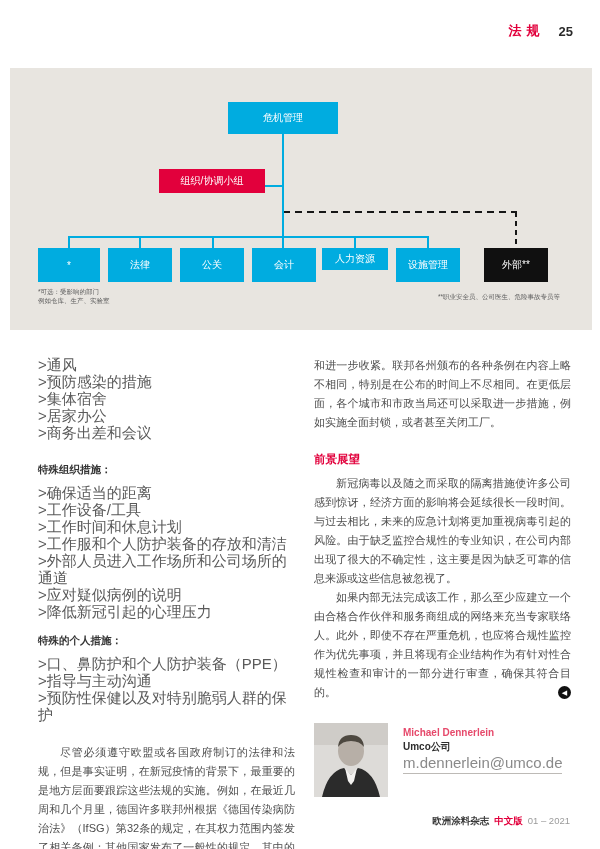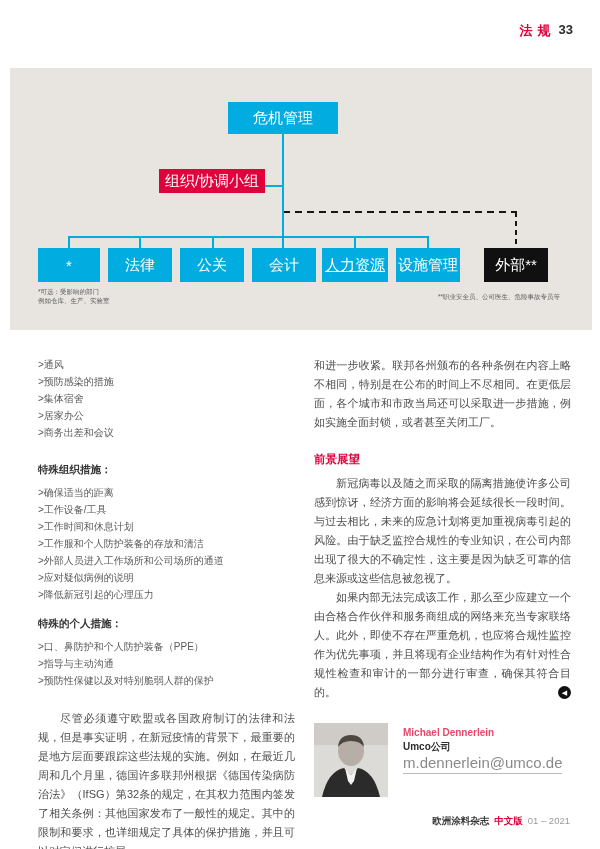--- a/index.html
+++ b/index.html
@@ -1,43 +1,43 @@
 <!DOCTYPE html>
 <html><head>
 <meta charset="utf-8">
 <style>
   * { margin:0; padding:0; box-sizing:border-box; }
   html,body { background:#fff; }
   body { font-family:"Liberation Sans","DejaVu Sans",sans-serif; }
   .page { position:relative; width:600px; height:849px; background:#ffffff; overflow:hidden; }
 
   
-  .header { position:absolute; top:22px; right:27px; display:flex; align-items:flex-start; gap:3px; }
+  .header { position:absolute; top:22px; right:27px; display:flex; align-items:center; gap:14px; }
   .section-label { color:#e2003c; font-weight:bold; font-size:13px; letter-spacing:5px; }
   .page-number { color:#2b2b2b; font-weight:bold; font-size:13px; }
 
   
   .panel { position:absolute; left:10px; top:68px; width:582px; height:262px; background:#e8e5e0; }
   .nbox { position:absolute; display:flex; align-items:center; justify-content:center;
-          color:#fff; font-size:15px; text-align:center; }
+          color:#fff; font-size:10px; text-align:center; }
   .cyan { background:#00ace0; }
   .red  { background:#e2003c; }
   .blackbox { background:#101010; }
   .line-c { position:absolute; background:#00ace0; }
   .dash-h { position:absolute; height:2px;
             background:repeating-linear-gradient(90deg,#161616 0 7px,transparent 7px 12px); }
   .dash-v { position:absolute; width:2px;
             background:repeating-linear-gradient(180deg,#161616 0 5px,transparent 5px 9px); }
   .fn { position:absolute; font-size:6.5px; line-height:9px; color:#5c5c5c; }
   .fn-right { text-align:right; }
 
   
   .content { position:absolute; left:38px; top:356px; width:533px; display:flex; gap:19px; }
   .col { width:257px; color:#4c4c4c; }
-  .blist { list-style:none; font-size:10px; line-height:17px; color:#5a5a5a; }
+  .blist { list-style:none; font-size:15px; line-height:17px; color:#5a5a5a; }
   .subhead { font-size:10.5px; font-weight:bold; color:#333; }
   .h-org { margin-top:22px; margin-bottom:7px; }
   .h-pers { margin-top:14px; margin-bottom:7px; }
   .para { font-size:11px; line-height:19px; text-align:justify; text-indent:2em; color:#4c4c4c; }
   .lead-para { margin-top:20px; }
   .cont-para { text-indent:0; }
   .red-head { color:#e2003c; font-weight:bold; font-size:11.5px; margin-top:20px; margin-bottom:7px; }
   .last-wrap { position:relative; }
   .end-marker { position:absolute; right:0; bottom:3px; width:13px; height:13px; border-radius:50%;
                 background:#111; color:#fff; font-size:7px; display:flex; align-items:center;
@@ -58,21 +58,21 @@
   .f-edition { color:#e2003c; font-weight:bold; }
   .f-issue { color:#9b9b9b; }
 </style>
 </head>
 <body>
 
 <div class="page">
 
   <div class="header">
     <span class="section-label">法规</span>
-    <span class="page-number">33</span>
+    <span class="page-number">25</span>
   </div>
 
   <div class="panel">
 
     <div class="dash-h" style="left:273px; top:143px; width:234px;"></div>
     <div class="dash-v" style="left:505px; top:144px; height:36px;"></div>
     <div class="line-c" style="left:272px; top:66px; width:2px; height:102px;"></div>
     <div class="line-c" style="left:255px; top:117px; width:18px; height:2px;"></div>
     <div class="line-c" style="left:58px; top:168px; width:361px; height:2px;"></div>
     <div class="line-c" style="left:58px;  top:168px; width:2px; height:12px;"></div>
@@ -94,21 +94,21 @@
     </div>
     <div class="nbox cyan" style="left:98px; top:180px; width:64px; height:34px;">
       <span>法律</span>
     </div>
     <div class="nbox cyan" style="left:170px; top:180px; width:64px; height:34px;">
       <span>公关</span>
     </div>
     <div class="nbox cyan" style="left:242px; top:180px; width:64px; height:34px;">
       <span>会计</span>
     </div>
-    <div class="nbox cyan" style="left:312px; top:180px; width:66px; height:34px;text-decoration:underline;">
+    <div class="nbox cyan" style="left:312px; top:180px; width:66px; height:22px;">
       <span>人力资源</span>
     </div>
     <div class="nbox cyan" style="left:386px; top:180px; width:64px; height:34px;">
       <span>设施管理</span>
     </div>
     <div class="nbox blackbox" style="left:474px; top:180px; width:64px; height:34px;">
       <span>外部**</span>
     </div>
 
     <div class="fn" style="left:28px; top:219px; width:140px;">

